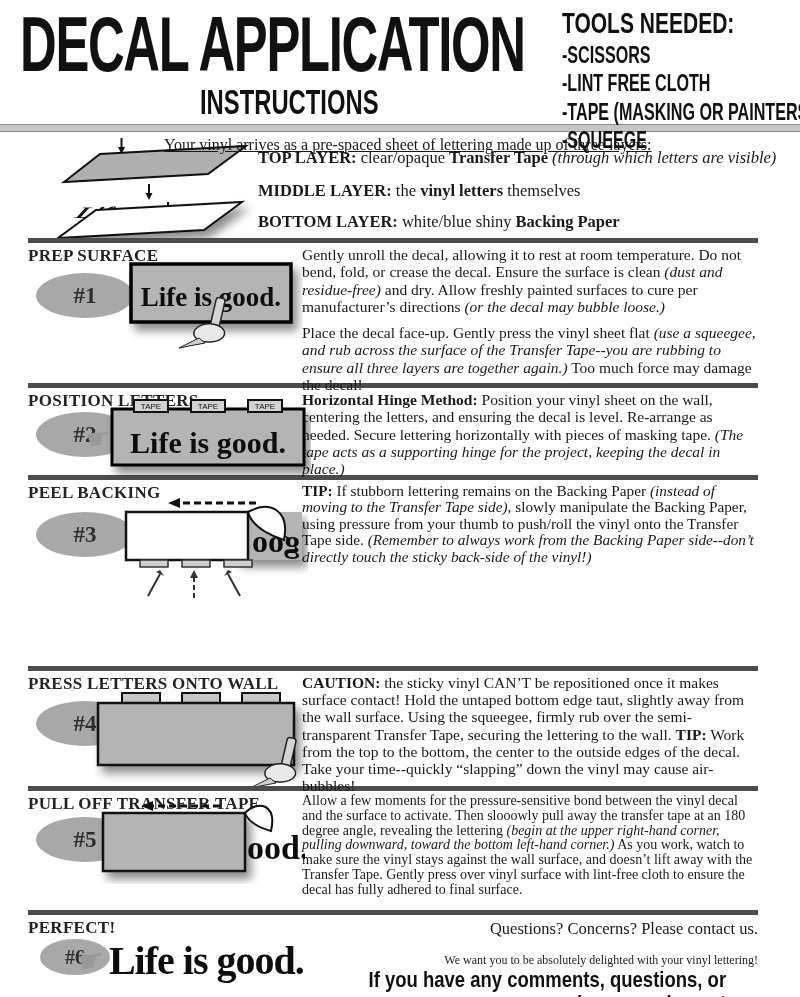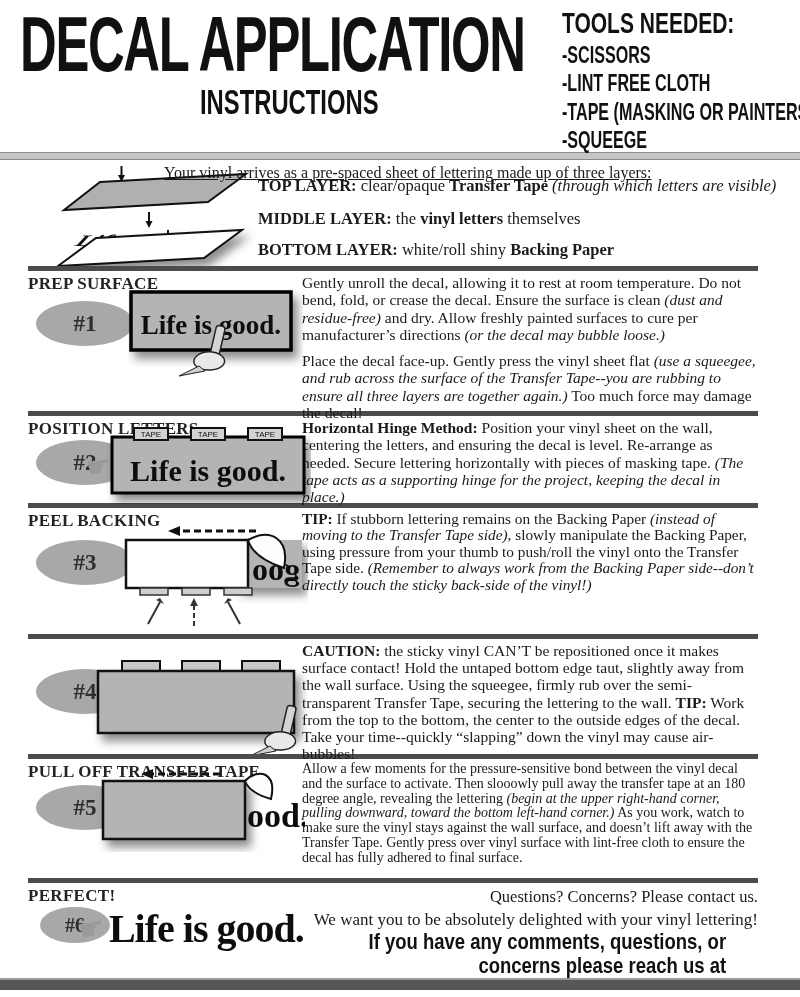--- a/index.html
+++ b/index.html
@@ -4,21 +4,21 @@
 <style>
   html,body { margin:0; padding:0; }
   body {
     width:800px; height:997px; overflow:hidden; background:#ffffff;
     font-family:"Liberation Serif", serif; color:#1a1a1a;
     position:relative;
   }
   .cond { font-family:"Liberation Sans", sans-serif; font-weight:bold; color:#111; }
 
   
-  .header { position:relative; height:152px; }
+  .header { position:relative; height:124px; }
   .title { position:absolute; left:20px; top:6px; font-size:77px; line-height:1;
            letter-spacing:-2px; transform:scaleX(0.66); transform-origin:left top; white-space:nowrap; }
   .subtitle { position:absolute; left:200px; top:84px; font-size:35px; line-height:1;
               transform:scaleX(0.68); transform-origin:left top; white-space:nowrap; }
   .tools { position:absolute; left:562px; top:6px; }
   .tools-heading { font-size:30px; line-height:1.15; transform:scaleX(0.70); transform-origin:left top; white-space:nowrap; }
   .tool-item { font-size:23px; line-height:1.24; transform:scaleX(0.70); transform-origin:left top; white-space:nowrap; }
 
   .graybar { height:8px; background:#c6c6c6; border-top:1px solid #909090; border-bottom:1px solid #8a8a8a; box-sizing:border-box; }
   .divider { height:5px; background:#4c4c4c; margin:0 42px 0 28px; }
@@ -26,21 +26,21 @@
 
   
   .layers { position:relative; height:106px; }
   .layers-intro { position:absolute; left:164px; top:4px; font-size:16px;text-decoration:underline; }
   .layer-row { position:absolute; left:258px; font-size:16.5px; white-space:nowrap; }
   .layer-row.r0 { top:16px; } .layer-row.r1 { top:49px; } .layer-row.r2 { top:80px; }
   .layers-svg { position:absolute; left:48px; top:6px; }
 
   
   .section { position:relative; display:flex; }
-  .s1{height:140px} .s2{height:87px} .s3{height:126px} .s4{height:115px} .s5{height:119px} .s6{height:95px}
+  .s1{height:140px} .s2{height:87px} .s3{height:186px} .s4{height:115px} .s5{height:119px} .s6{height:95px}
   .sec-left { width:300px; flex:none; position:relative; }
   .sec-heading { font-weight:bold; font-size:17px; letter-spacing:0.3px; color:#242424;
                  padding:3px 0 0 28px; white-space:nowrap; }
   .badge { position:absolute; background:#a8a8a8; border-radius:50%;
            display:flex; align-items:center; justify-content:center;
            font-weight:bold; color:#2e2e2e; }
   .badge-lg { left:36px; width:98px; height:45px; font-size:23px; }
   .badge-sm { left:40px; width:70px; height:36px; font-size:20px; }
   .illus { position:absolute; }
   .shadowed { filter: drop-shadow(5px 7px 5px rgba(0,0,0,0.45)); }
@@ -49,21 +49,21 @@
   .para { margin:0 0 9px 0; font-size:15.5px; line-height:17.3px; }
   .s3 .para { font-size:15.3px; line-height:16.4px; margin-bottom:0; }
   .s4 .para { font-size:15.5px; line-height:17.2px;font-family:Liberation Serif, serif; }
   .s5 .para { font-size:14px; line-height:14.8px; }
   .b { font-weight:bold; }
   .i { font-style:italic; }
 
   
   .s6 .sec-right { padding-top:4px; text-align:right; }
   .s6line1 { font-size:16.5px; }
-  .s6line2 { font-size:17px; margin-top:3px; }
+  .s6line2 { font-size:12px; margin-top:14px; }
   .s6bold { font-size:21.5px; line-height:1.12; transform:scaleX(0.86); transform-origin:center top; }
   .logo6 { position:absolute; left:78px; top:22px; white-space:nowrap; }
   .logo6 .hand { font-family:"DejaVu Sans", sans-serif; font-size:30px; color:#999;
                  display:inline-block; transform:rotate(-12deg); vertical-align:middle; }
   .logo6 .word { font-family:"Liberation Serif", serif; font-weight:bold; font-size:40px;
                  letter-spacing:-1px; color:#0d0d0d; vertical-align:middle; }
 </style>
 </head>
 <body>
 
@@ -101,21 +101,21 @@
     <text transform="translate(26,80) skewX(-32) scale(1,0.6)" font-family="Liberation Serif, serif" font-style="italic" font-weight="bold" font-size="27" fill="#111">Life is good</text>
     <line x1="120" y1="64" x2="120" y2="72" stroke="#111" stroke-width="2"></line>
     <polygon points="116.5,72 123.5,72 120,79" fill="#111"></polygon>
     <g class="shadowed">
       <polygon points="48,72 194,64 156,92 10,100" fill="#ffffff" stroke="#111" stroke-width="2"></polygon>
     </g>
   </svg>
   <div class="layers-intro">Your vinyl arrives as a pre-spaced sheet of lettering made up of three layers:</div>
   <div class="layer-row r0"><span class="b">TOP LAYER:</span><span> clear/opaque </span><span class="b">Transfer Tape</span><span> </span><span class="i">(through which letters are visible)</span></div>
   <div class="layer-row r1"><span class="b">MIDDLE LAYER:</span><span> the </span><span class="b">vinyl letters</span><span> themselves</span></div>
-  <div class="layer-row r2"><span class="b">BOTTOM LAYER:</span><span> white/roll shiny </span><span class="b">Backing Paper</span></div>
+  <div class="layer-row r2"><span class="b">BOTTOM LAYER:</span><span> white/blue shiny </span><span class="b">Backing Paper</span></div>
 </div>
 
 <div class="divider"></div>
 
 <div class="section s1">
   <div class="sec-left">
     <div class="sec-heading">PREP SURFACE</div>
     <div class="badge badge-lg" style="top:30px">#1</div>
     <svg class="illus" style="left:128px; top:18px" width="175" height="100" viewBox="0 0 175 100">
       <g class="shadowed">
@@ -198,20 +198,21 @@
   </div>
   <div class="sec-right">
     <p class="para"><span class="b">TIP:</span><span> If stubborn lettering remains on the Backing Paper </span><span class="i">(instead of moving to the Transfer Tape side)</span><span>, slowly manipulate the Backing Paper, using pressure from your thumb to push/roll the vinyl onto the Transfer Tape side. </span><span class="i">(Remember to always work from the Backing Paper side--don’t directly touch the sticky back-side of the vinyl!)</span></p>
   </div>
 </div>
 
 <div class="divider"></div>
 
 <div class="section s4">
   <div class="sec-left">
+    <div class="sec-heading">PRESS LETTERS ONTO WALL</div>
     <div class="badge badge-lg" style="top:30px">#4</div>
     <svg class="illus" style="left:92px; top:20px" width="215" height="95" viewBox="0 0 215 95">
       <rect x="30" y="2" width="38" height="11" fill="#c8c8c8" stroke="#111" stroke-width="2"></rect>
       <rect x="90" y="2" width="38" height="11" fill="#c8c8c8" stroke="#111" stroke-width="2"></rect>
       <rect x="150" y="2" width="38" height="11" fill="#c8c8c8" stroke="#111" stroke-width="2"></rect>
       <g class="shadowed">
         <rect x="6" y="12" width="196" height="62" fill="#b4b4b4" stroke="#111" stroke-width="2.5"></rect>
       </g>
       <use href="#sqhand" transform="translate(192,80)"></use>
     </svg>

